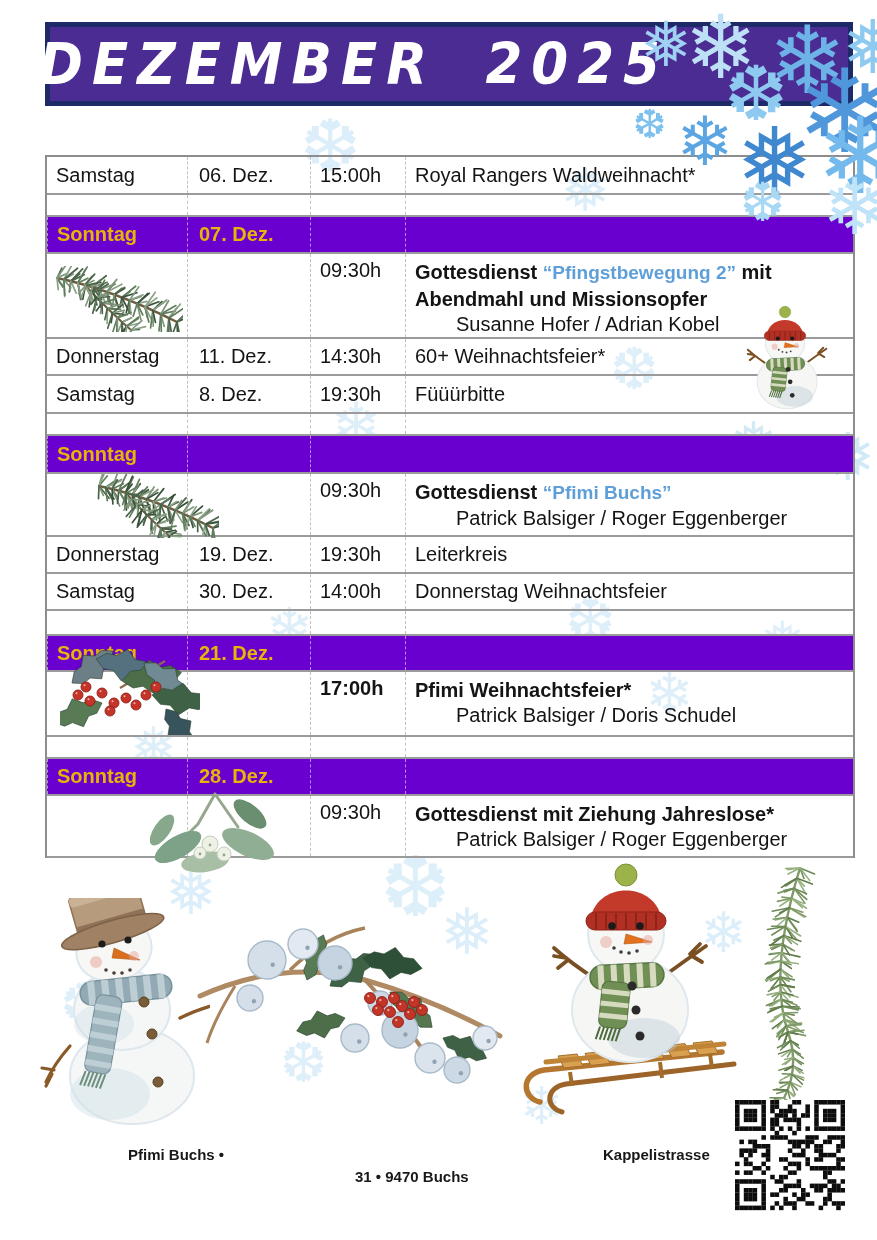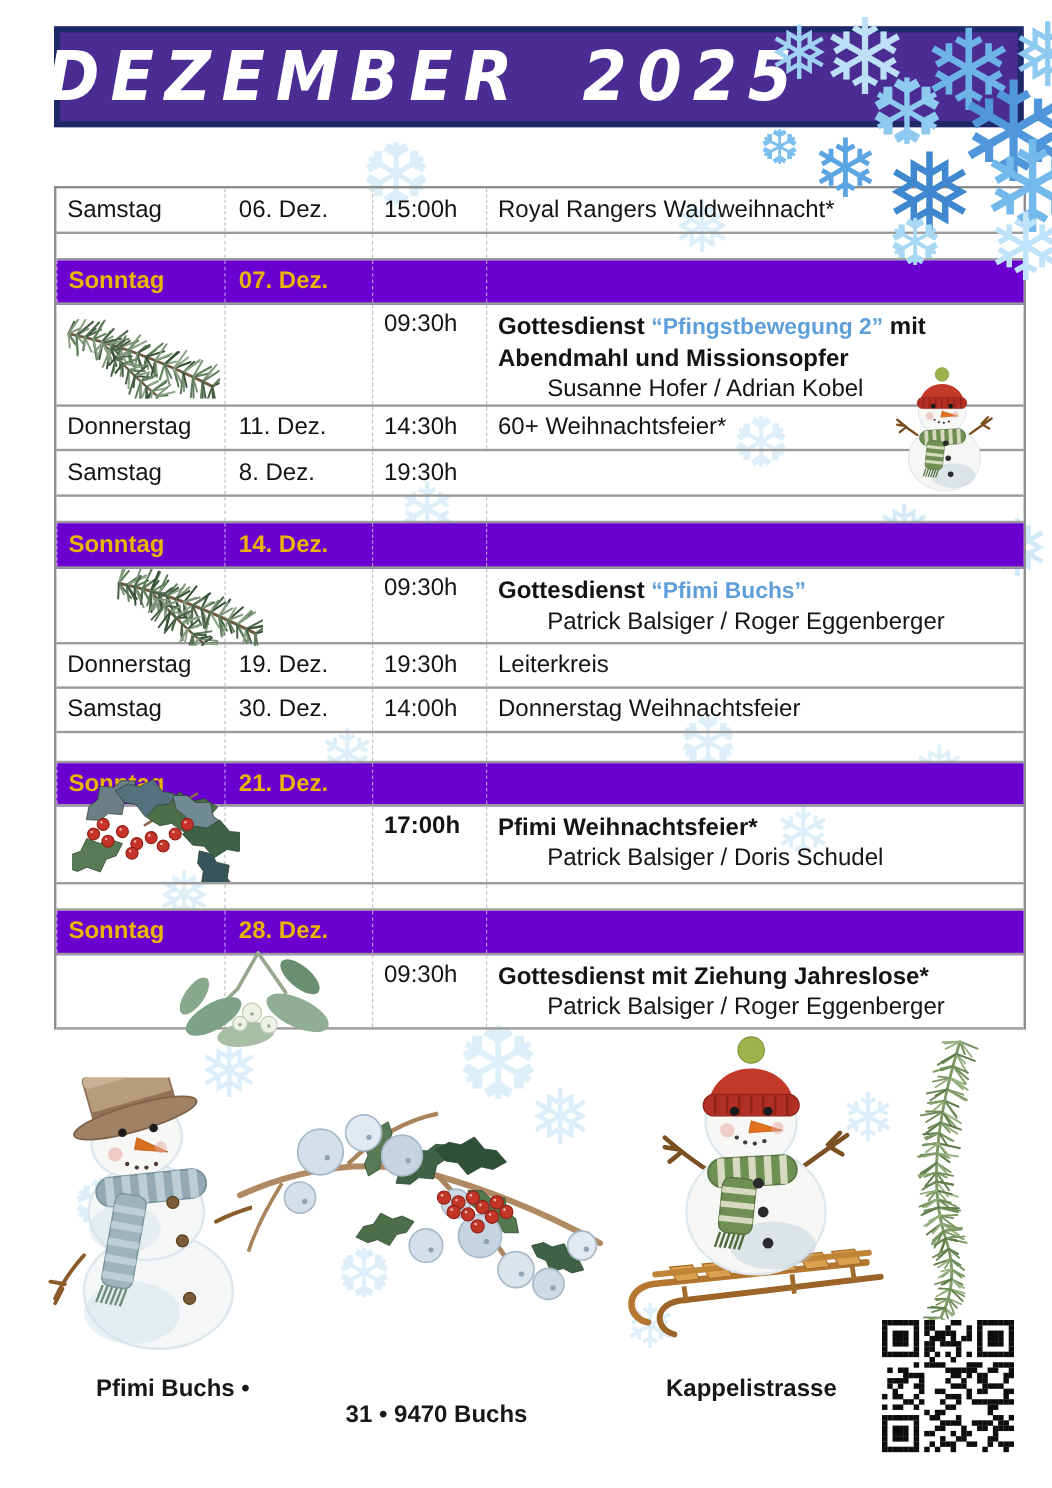--- a/index.html
+++ b/index.html
@@ -24,21 +24,21 @@
   .section .cell{border-left:1px dashed rgba(255,255,255,.55);color:#eab308;font-weight:bold;}
   .feature .cell{align-items:flex-start;padding-top:5px;}
   .event-title{font-weight:bold;font-size:20px;line-height:26px;}
   .event-title .blue{color:#5f9fd9;font-size:19px;}
   .event-people{font-size:20px;line-height:25px;font-weight:normal;margin-left:41px;}
   .time-bold{font-weight:bold;}
   #deco-layer{position:absolute;inset:0;z-index:2;pointer-events:none;}
   .deco{position:absolute;}
   #cluster-layer{position:absolute;inset:0;z-index:3;pointer-events:none;}
   .flake{position:absolute;font-family:"DejaVu Sans",sans-serif;line-height:1;user-select:none;}
-  .footer-text{position:absolute;z-index:2;font-weight:bold;font-size:20px;color:#181818;white-space:nowrap;}
+  .footer-text{position:absolute;z-index:2;font-weight:bold;font-size:15px;color:#181818;white-space:nowrap;margin-left:48px;}
 </style>
 </head>
 <body>
 
 <div id="page">
   <div id="wm-layer">
       <span class="flake" style="left: 300px; top: 110px; font-size: 72px; color: rgb(217, 237, 249); opacity: 0.9;">❆</span>
       <span class="flake" style="left: 560px; top: 160px; font-size: 60px; color: rgb(217, 237, 249); opacity: 0.9;">❅</span>
       <span class="flake" style="left: 330px; top: 395px; font-size: 62px; color: rgb(217, 237, 249); opacity: 0.85;">❄</span>
       <span class="flake" style="left: 610px; top: 340px; font-size: 58px; color: rgb(217, 237, 249); opacity: 0.85;">❆</span>
@@ -95,30 +95,30 @@
       <div class="trow plain" style="height: 35px;">
         <div class="cell day">Donnerstag</div>
         <div class="cell date">11. Dez.</div>
         <div class="cell time">14:30h</div>
         <div class="cell event">60+ Weihnachtsfeier*</div>
       </div>
       <div class="trow plain" style="height: 36px;">
         <div class="cell day">Samstag</div>
         <div class="cell date">8. Dez.</div>
         <div class="cell time">19:30h</div>
+        <div class="cell event">Füüürbitte</div>
       </div>
       <div class="trow spacer" style="height: 20px;">
         <div class="cell"></div>
         <div class="cell"></div>
         <div class="cell"></div>
         <div class="cell"></div>
       </div>
       <div class="trow section" style="height: 36px;">
         <div class="cell day">Sonntag</div>
-        <div class="cell date">14. Dez.</div>
         <div class="cell time"></div>
         <div class="cell event"></div>
       </div>
       <div class="trow feature" style="min-height: 61px;">
         <div class="cell day"></div>
         <div class="cell date"></div>
         <div class="cell time">09:30h</div>
         <div class="cell event">
           <div>
             <div class="event-title"><span>Gottesdienst </span><span class="blue">“Pfimi Buchs”</span></div>
@@ -1255,14 +1255,14 @@
       <span class="flake" style="left: 633px; top: 104px; font-size: 40px; color: rgb(125, 192, 238); opacity: 1;">❆</span>
       <span class="flake" style="left: 676px; top: 108px; font-size: 68px; color: rgb(90, 165, 226); opacity: 1;">❄</span>
       <span class="flake" style="left: 736px; top: 116px; font-size: 92px; color: rgb(63, 136, 207); opacity: 1;">❅</span>
       <span class="flake" style="left: 816px; top: 104px; font-size: 106px; color: rgb(116, 185, 236); opacity: 1;">❄</span>
       <span class="flake" style="left: 740px; top: 176px; font-size: 54px; color: rgb(169, 216, 244); opacity: 1;">❆</span>
       <span class="flake" style="left: 822px; top: 168px; font-size: 78px; color: rgb(191, 227, 248); opacity: 1;">❄</span>
     </div>
 
   <div class="footer-text" style="left:80px;top:1146px;">Pfimi Buchs •</div>
   <div class="footer-text" style="left:555px;top:1146px;">Kappelistrasse</div>
-  <div class="footer-text" style="left:288px;top:1168px;">31 • 9470 Buchs</div>
+  <div class="footer-text" style="left:307px;top:1168px;">31 • 9470 Buchs</div>
 </div>
 
 </body></html>

